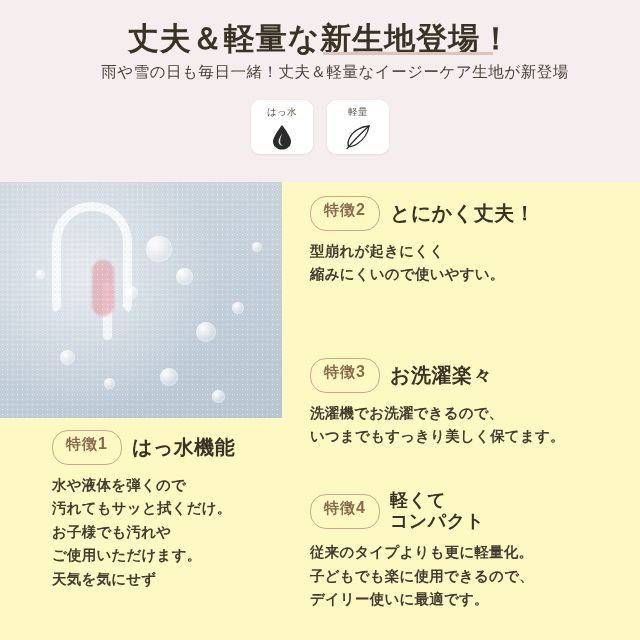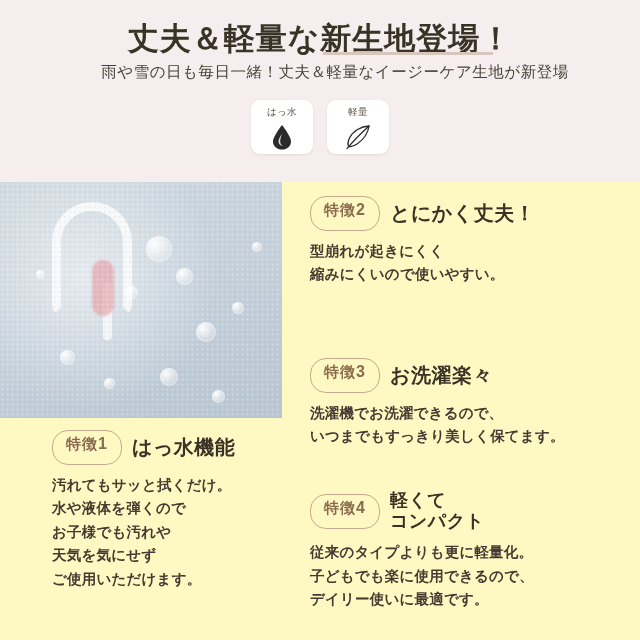--- a/index.html
+++ b/index.html
@@ -272,25 +272,25 @@
   </div>
 
   <div class="feature" id="feature-1">
     <div class="feat-head">
       <div class="feat-chip">
         <span>特徴</span><span class="num">1</span>
       </div>
       <div class="feat-title">はっ水機能</div>
     </div>
     <div class="feat-body">
+      <div>水や液体を弾くので</div>
       <div>汚れてもサッと拭くだけ。</div>
-      <div>水や液体を弾くので</div>
       <div>お子様でも汚れや</div>
+      <div>ご使用いただけます。</div>
       <div>天気を気にせず</div>
-      <div>ご使用いただけます。</div>
     </div>
   </div>
 
   <div class="feature" id="feature-2">
     <div class="feat-head">
       <div class="feat-chip">
         <span>特徴</span><span class="num">2</span>
       </div>
       <div class="feat-title">とにかく丈夫！</div>
     </div>

